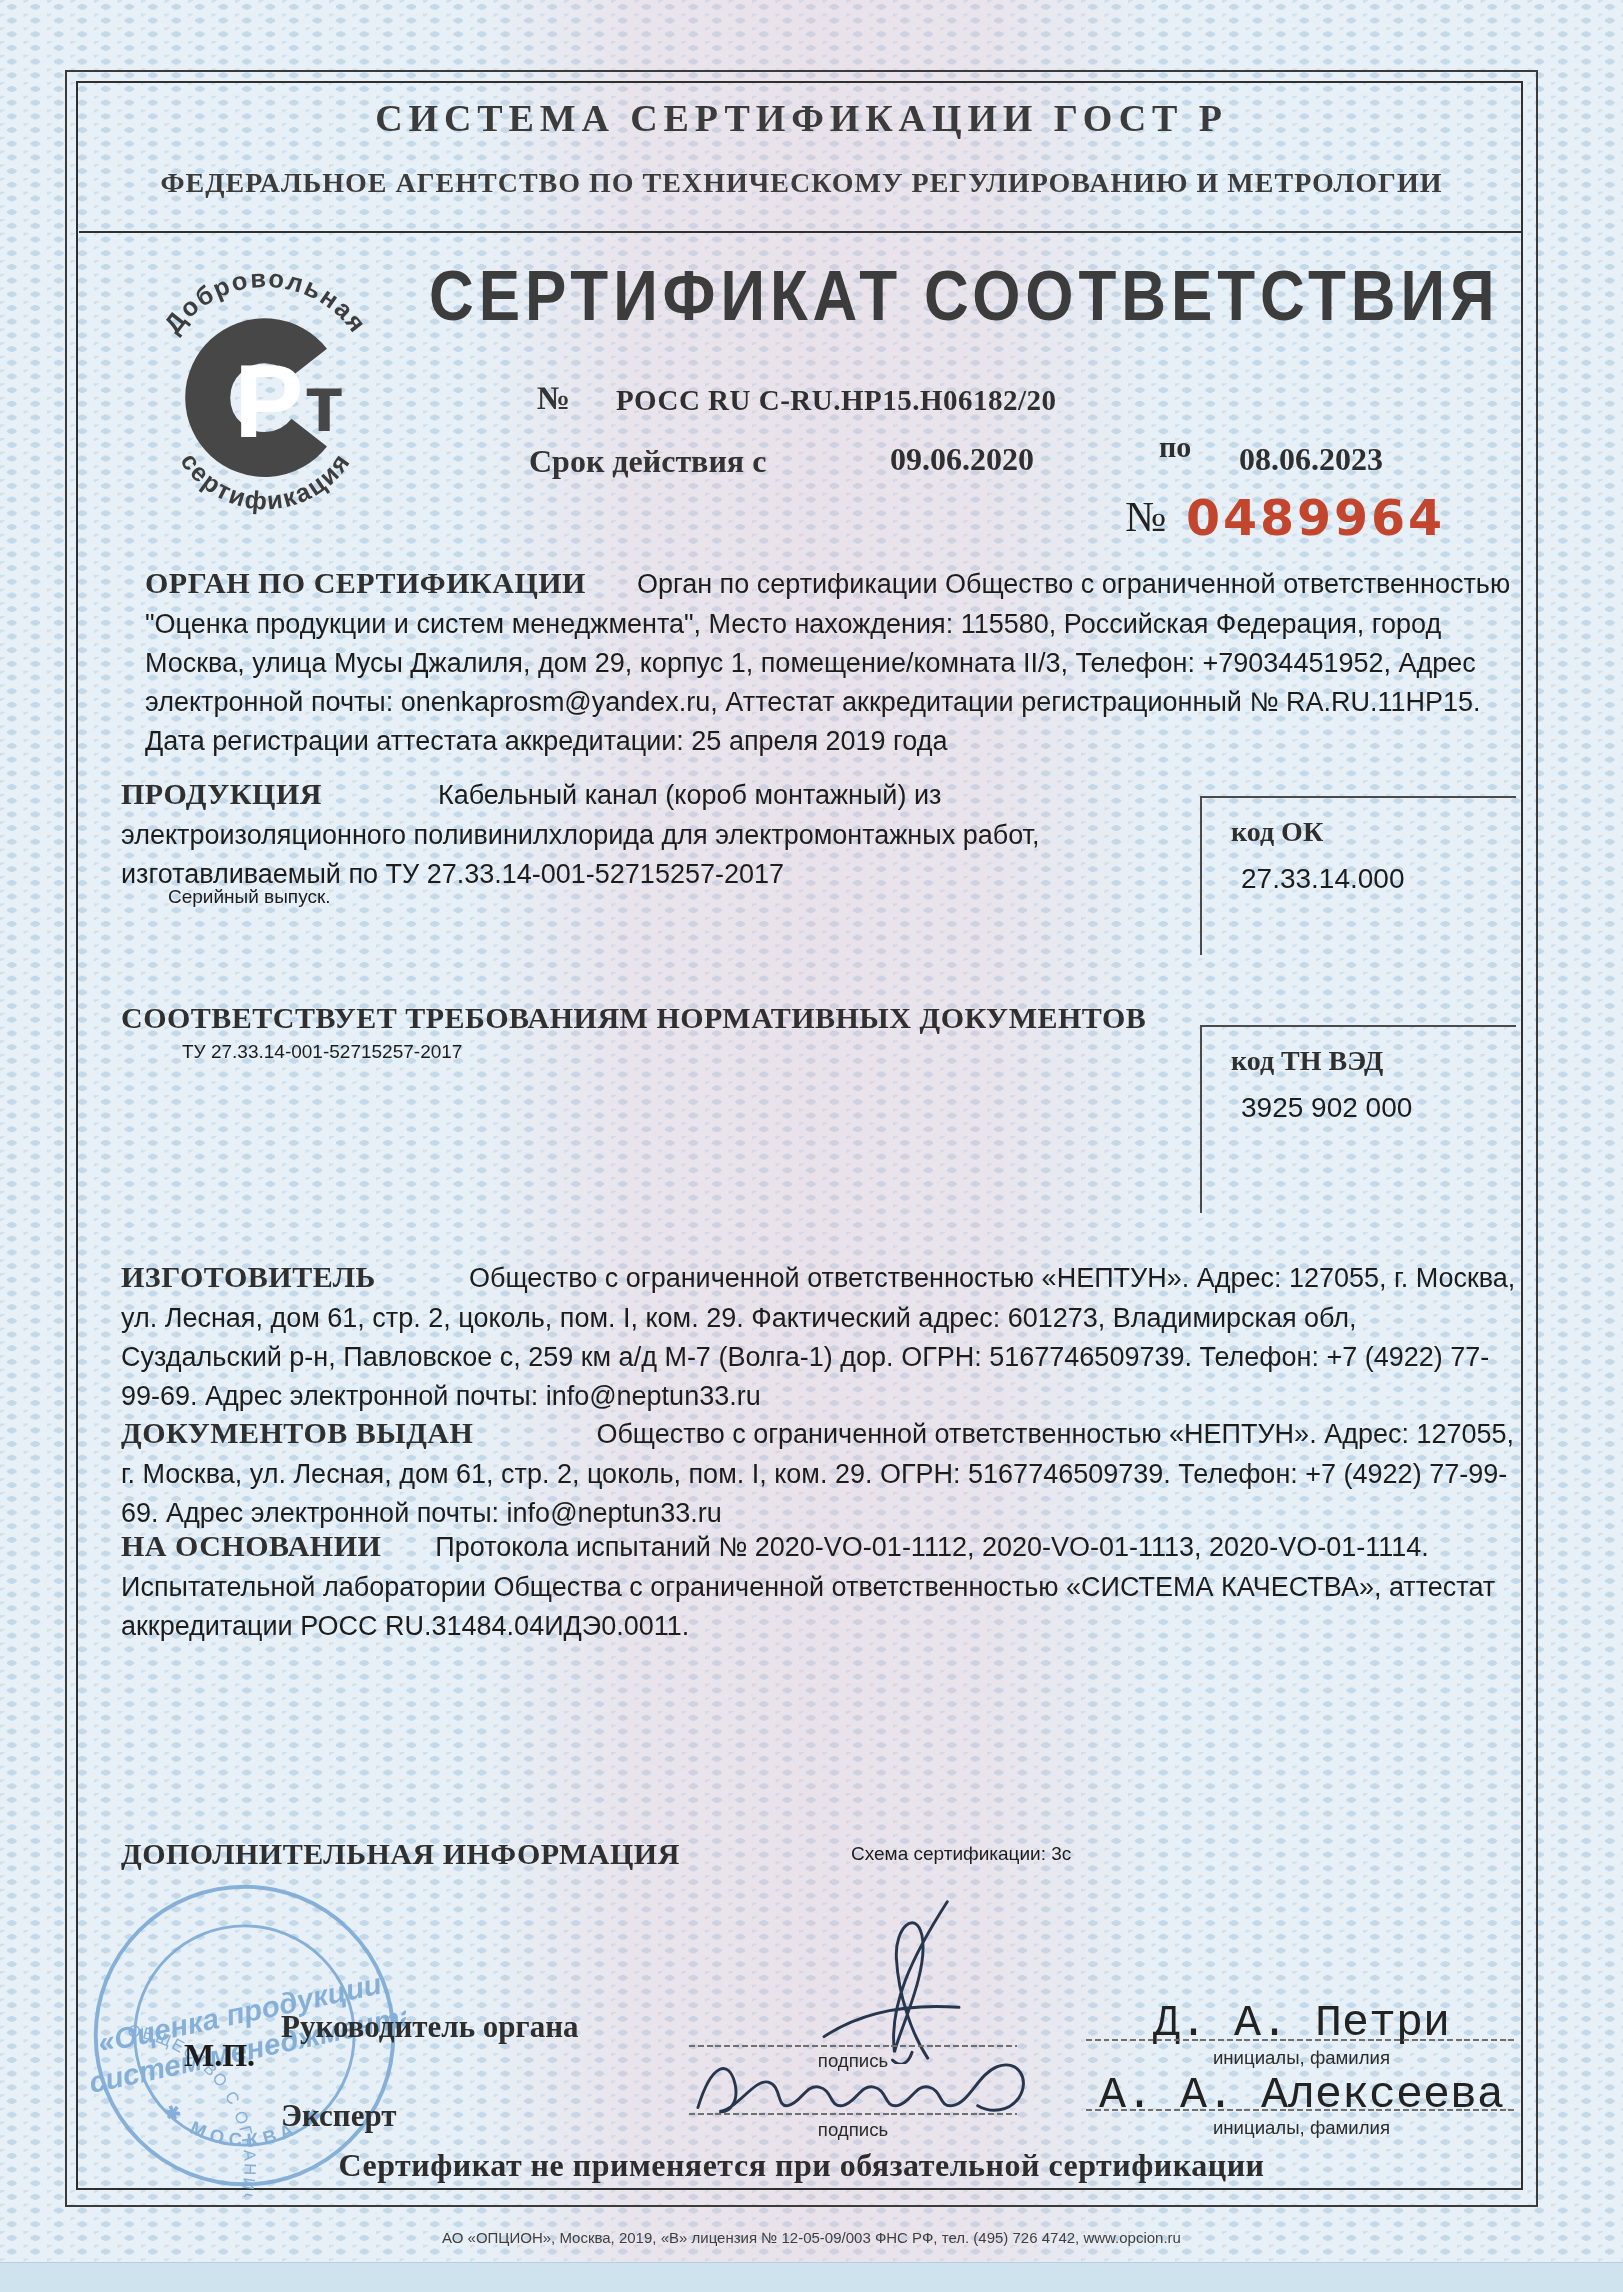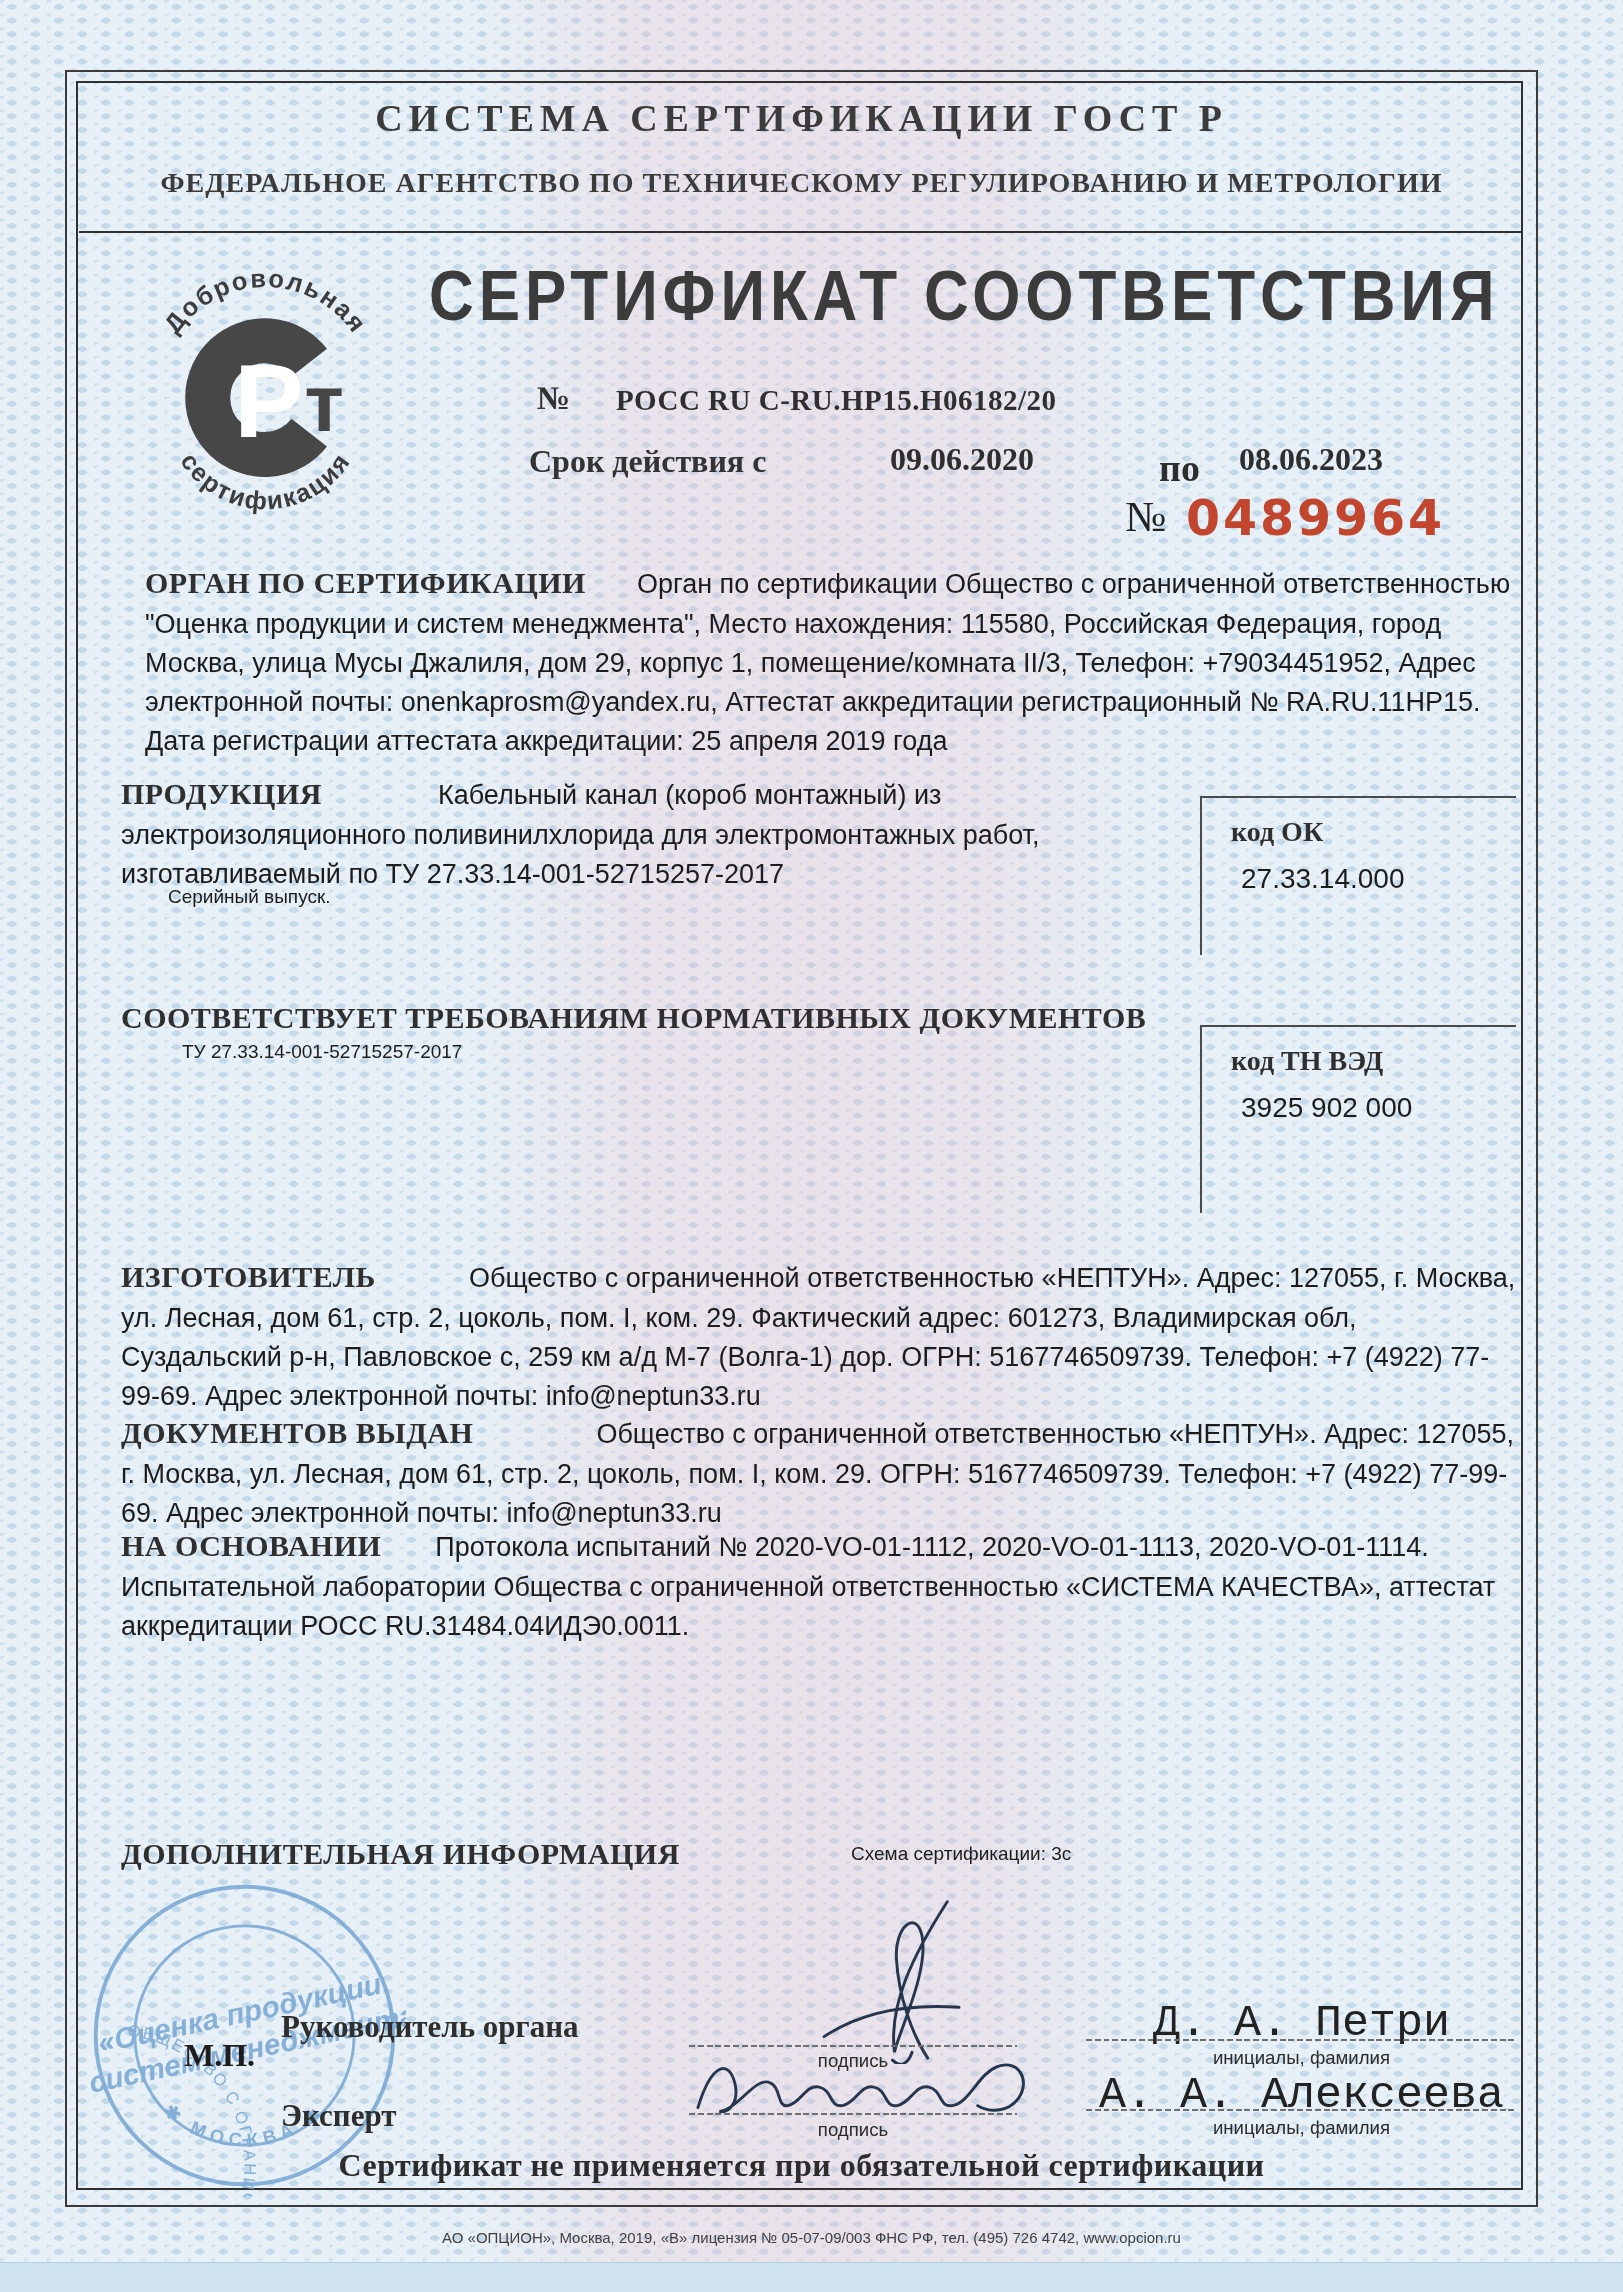--- a/index.html
+++ b/index.html
@@ -25,21 +25,21 @@
   .divider{left:79px;top:231px;width:1443px;height:0;border-top:2.9px solid #2f2f2f;}
   .serifbold{font-family:"Liberation Serif", serif;font-weight:700;}
   .hdr-system{left:78px;top:96px;width:1447px;text-align:center;font-size:38px;letter-spacing:5.9px;color:#3b3b3b;}
   .hdr-agency{left:78px;top:167px;width:1447px;text-align:center;font-size:28px;letter-spacing:1px;color:#3b3b3b;}
   .doc-title{left:429px;top:255px;font-size:62px;font-weight:700;letter-spacing:4.9px;color:#3c3c3c;
     transform:scaleY(1.14);transform-origin:top left;white-space:nowrap;}
   .no-sign{left:537px;top:380px;font-size:33px;color:#343434;}
   .cert-number{left:616px;top:384px;font-size:29px;letter-spacing:0.5px;color:#2f2f2f;white-space:nowrap;}
   .validity-label{left:529px;top:443px;font-size:32px;color:#333;text-align:right;}
   .date-from{left:890px;top:441px;font-size:32px;}
-  .po-label{left:1159px;top:446px;font-size:38px;}
+  .po-label{left:1159px;top:430px;font-size:30px;}
   .date-to{left:1239px;top:441px;font-size:32px;}
   .blank-no{left:1125px;top:492px;font-size:43px;font-family:"Liberation Serif",serif;color:#222;}
   .blank-number{left:1186px;top:490px;font-size:49px;font-weight:700;letter-spacing:2.9px;color:var(--accent-red);font-family:"DejaVu Sans",sans-serif;}
   .para{line-height:1.45;font-size:27px;color:#1c1c1c;}
   .para .sec-label{font-family:"Liberation Serif",serif;font-weight:700;font-size:30px;letter-spacing:0.5px;color:#2f2f2f;}
   .gap{display:inline-block;height:1px;}
   .sec-label-solo{font-family:"Liberation Serif",serif;font-weight:700;font-size:30px;letter-spacing:0.5px;color:#2f2f2f;white-space:nowrap;}
   .plain{font-size:19px;color:#1c1c1c;margin-left:47px;}
   .code-box{border-top:2.9px solid #4a4a4a;border-left:2.9px solid #4a4a4a;}
   .code-box .cb-label{font-family:"Liberation Serif",serif;font-weight:700;font-size:28px;color:#2f2f2f;margin:17.6px 0 0 29px;}
@@ -167,17 +167,17 @@
 
   <div class="abs serifbold" style="left:281px;top:2098px;font-size:31px;">Эксперт</div>
   <div class="abs sigline" style="left:689px;top:2113px;width:328px;"></div>
   <div class="abs caption" style="left:689px;top:2119px;width:328px;">подпись</div>
   <div class="abs sig-name" style="left:1086px;top:2070px;width:431px;">А. А. Алексеева</div>
   <div class="abs sigline" style="left:1086px;top:2109px;width:431px;"></div>
   <div class="abs caption" style="left:1086px;top:2117px;width:431px;">инициалы, фамилия</div>
 
   <div class="abs note serifbold">Сертификат не применяется при обязательной сертификации</div>
 
-  <div class="abs footer">АО «ОПЦИОН», Москва, 2019, «В»   лицензия № 05-07-09/003 ФНС РФ,  тел. (495) 726 4742, www.opcion.ru</div>
+  <div class="abs footer">АО «ОПЦИОН», Москва, 2019, «В»   лицензия № 12-05-09/003 ФНС РФ,  тел. (495) 726 4742, www.opcion.ru</div>
   <div class="abs bottom-band"></div>
 
 </div>
 
 
 </body></html>

